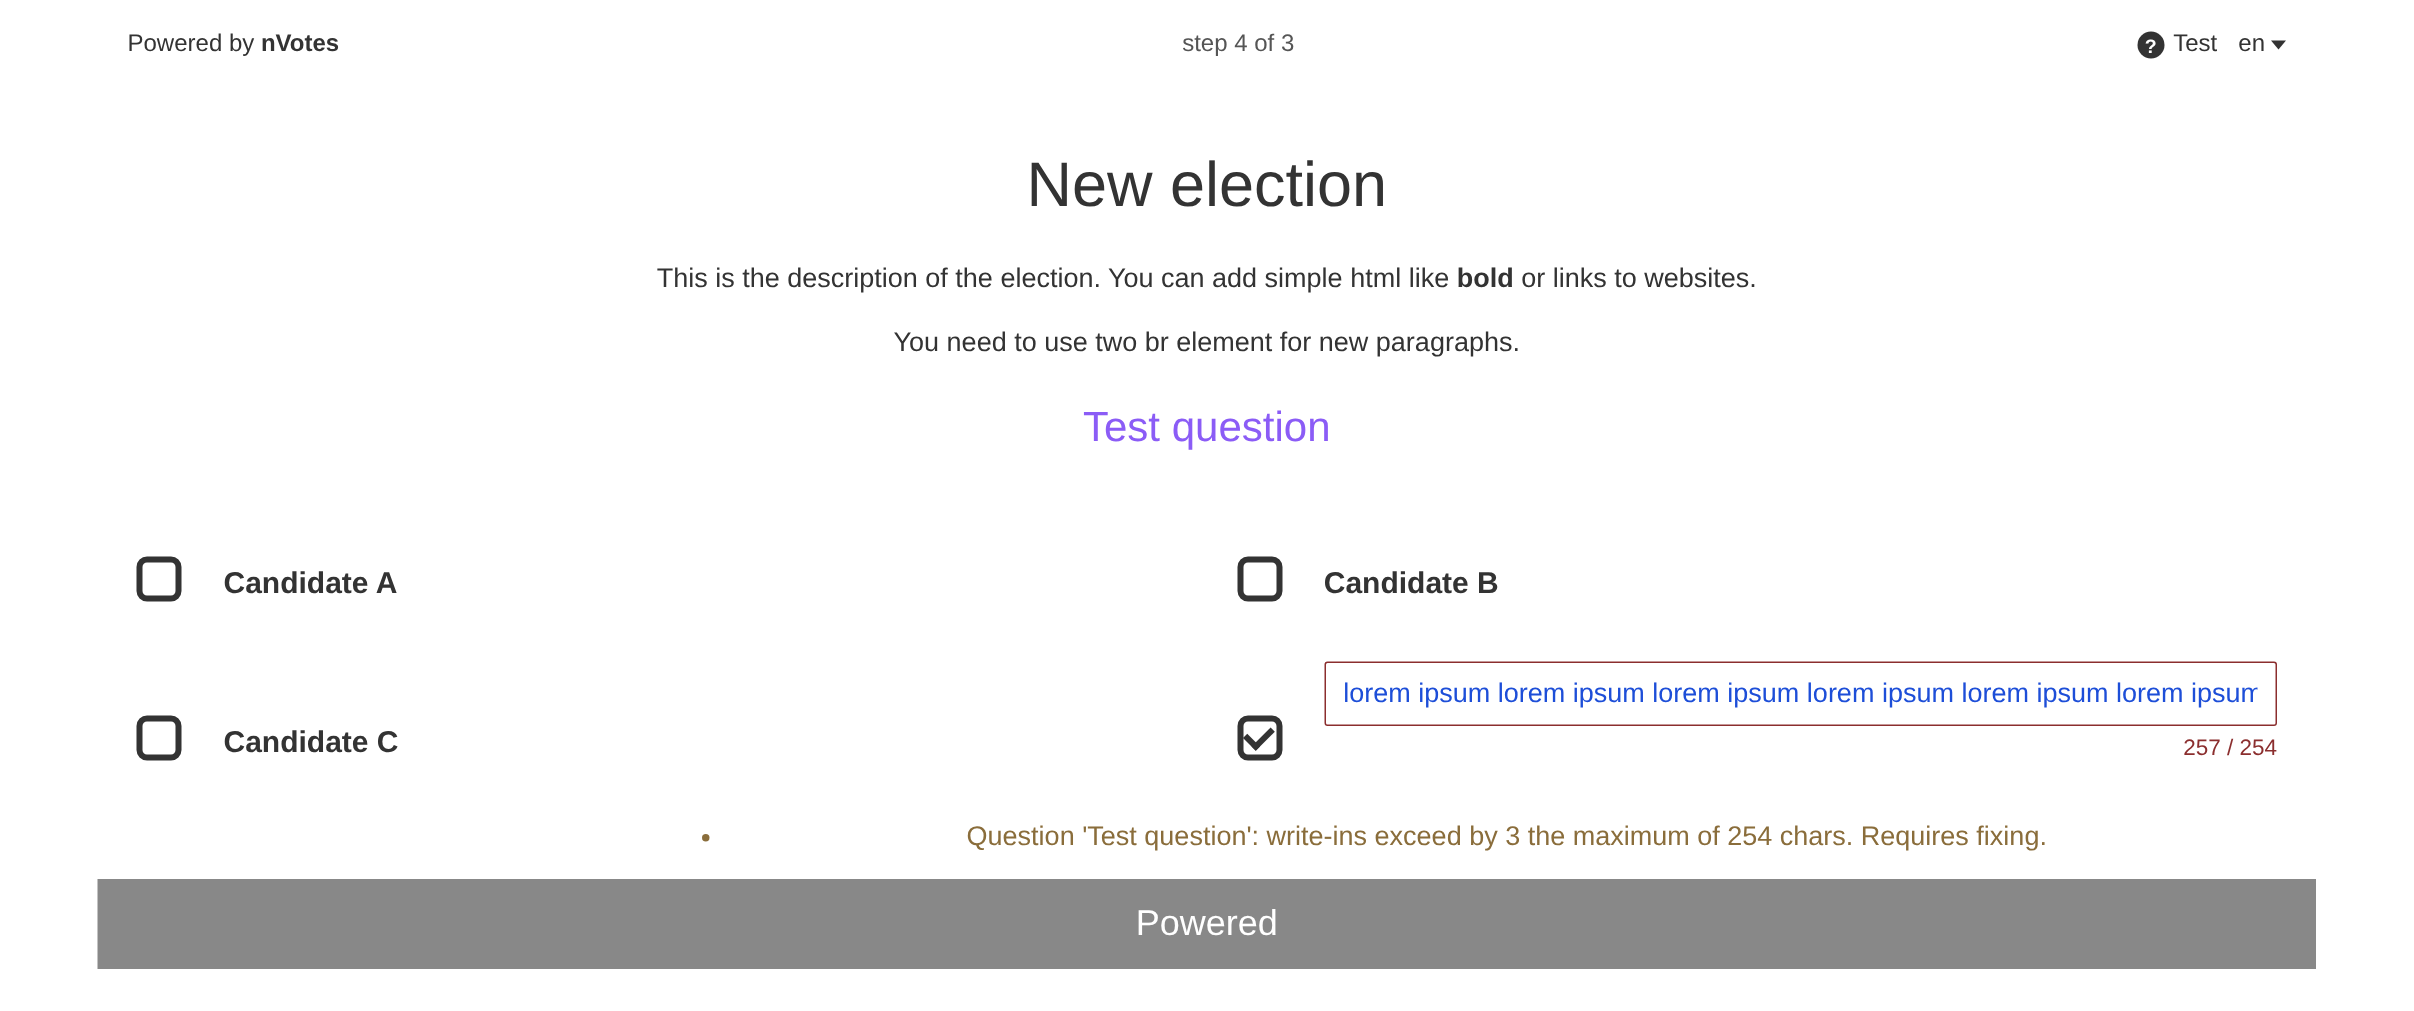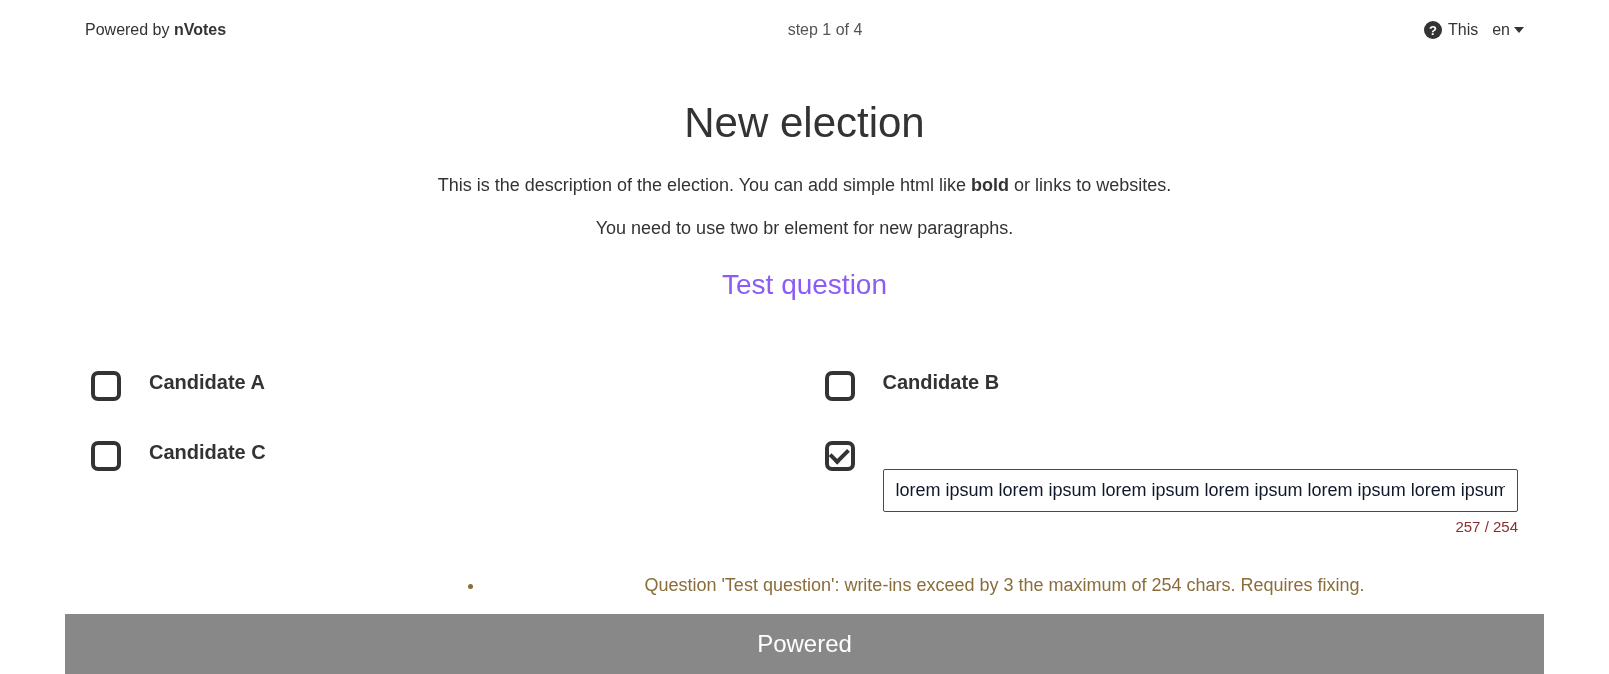--- a/index.html
+++ b/index.html
@@ -66,21 +66,21 @@
     }
     .options-grid {
       display: grid;
       grid-template-columns: 1fr 1fr;
       column-gap: 40px;
       row-gap: 40px;
       margin: 0 6px 30px 6px;
     }
     .option {
       display: flex;
-      align-items: flex-start;
+      align-items: flex-end;
       gap: 28px;
     }
     .checkbox {
       width: 30px; height: 30px;
       border: 4px solid #333;
       border-radius: 7px;
       cursor: pointer;
       display: inline-flex;
       align-items: center; justify-content: center;
       flex-shrink: 0;
@@ -101,23 +101,22 @@
       flex: 1;
       display: flex;
       flex-direction: column;
     }
     .writein-input {
       width: 100%;
       padding: 10px 12px;
       font-size: 18px;
       border: 1px solid #8B2E2E;
       border-radius: 2px;
-      color: #0f172a;
+      color: #1d4ed8;
       outline: none;
-      margin-top: 28px;
     }
     .char-count {
       align-self: flex-end;
       color: #8B2E2E;
       font-size: 15px;
       margin-top: 6px;
     }
     .errors {
       color: #8a6d3b;
       font-size: 18px;
@@ -136,25 +135,25 @@
       cursor: pointer;
     }
   </style>
 </head>
 <body>
 
 <div class="top-bar">
   <div class="top-left">
     <span>Powered by </span><strong>nVotes</strong>
   </div>
-  <div class="top-center">step 1 of 4</div>
+  <div class="top-center">step 4 of 3</div>
   <div class="top-right">
     <span class="help">
       <span class="help-icon">?</span>
-      <span>This</span>
+      <span>Test</span>
     </span>
     <span class="lang">
       <span>en</span>
       <span class="caret-down"></span>
     </span>
   </div>
 </div>
 
 <div class="main">
   <h1>New election</h1>

